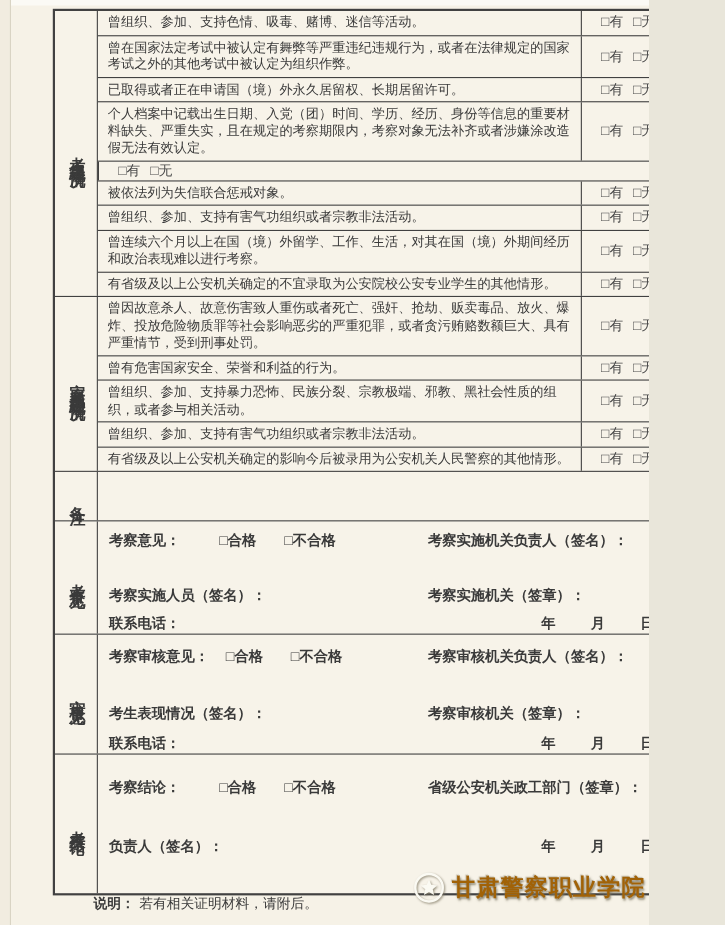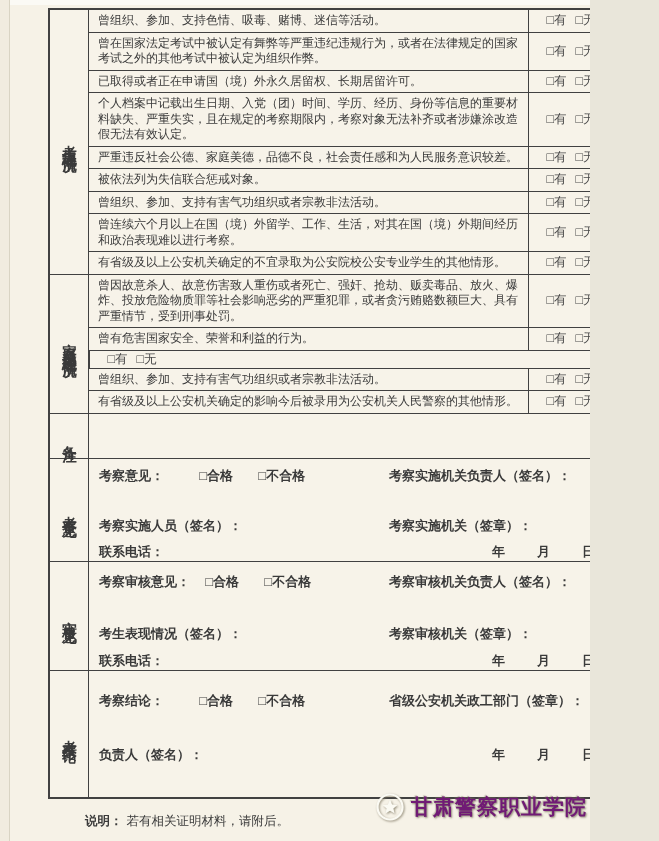--- a/index.html
+++ b/index.html
@@ -52,21 +52,21 @@
   .revw .l2 { margin-top:34px; }
   .revw .l3 { margin-top:9px; }
   .concl { min-height:126px; padding-top:21px; }
   .concl .l2 { margin-top:36px; }
 
   .footer-note { position:absolute; left:85px; top:813px; font-size:12.5px; }
   .footer-note b { font-weight:bold; margin-right:4px; }
 
   .watermark {
     position:absolute; right:3px; top:792px; display:flex; align-items:center; gap:6px;
-    color:#701a75; font-weight:bold; font-size:21px; letter-spacing:1px;
+    color:#a16207; font-weight:bold; font-size:21px; letter-spacing:1px;
     text-shadow:1px 1px 2px rgba(125,118,96,0.85), -1px -1px 1px rgba(125,118,96,0.4);
     pointer-events:none;
   }
   .badge { width:30px; height:30px; filter:drop-shadow(1px 1px 1px rgba(125,118,96,0.8)); }
 </style>
 </head>
 <body>
 
 <div class="page">
   <div class="top-strip"></div>
@@ -99,21 +99,20 @@
             </div>
         </div>
         <div class="row">
           <div class="row-text">个人档案中记载出生日期、入党（团）时间、学历、经历、身份等信息的重要材料缺失、严重失实，且在规定的考察期限内，考察对象无法补齐或者涉嫌涂改造假无法有效认定。</div>
           <div class="row-check">
               <span class="cbx">□有</span>
               <span class="cbx">□无</span>
             </div>
         </div>
         <div class="row">
-          <div class="row-text">严重违反社会公德、家庭美德，品德不良，社会责任感和为人民服务意识较差。</div>
           <div class="row-check">
               <span class="cbx">□有</span>
               <span class="cbx">□无</span>
             </div>
         </div>
         <div class="row">
           <div class="row-text">被依法列为失信联合惩戒对象。</div>
           <div class="row-check">
               <span class="cbx">□有</span>
               <span class="cbx">□无</span>
@@ -154,20 +153,21 @@
             </div>
         </div>
         <div class="row">
           <div class="row-text">曾有危害国家安全、荣誉和利益的行为。</div>
           <div class="row-check">
               <span class="cbx">□有</span>
               <span class="cbx">□无</span>
             </div>
         </div>
         <div class="row">
+          <div class="row-text">曾组织、参加、支持暴力恐怖、民族分裂、宗教极端、邪教、黑社会性质的组织，或者参与相关活动。</div>
           <div class="row-check">
               <span class="cbx">□有</span>
               <span class="cbx">□无</span>
             </div>
         </div>
         <div class="row">
           <div class="row-text">曾组织、参加、支持有害气功组织或者宗教非法活动。</div>
           <div class="row-check">
               <span class="cbx">□有</span>
               <span class="cbx">□无</span>

